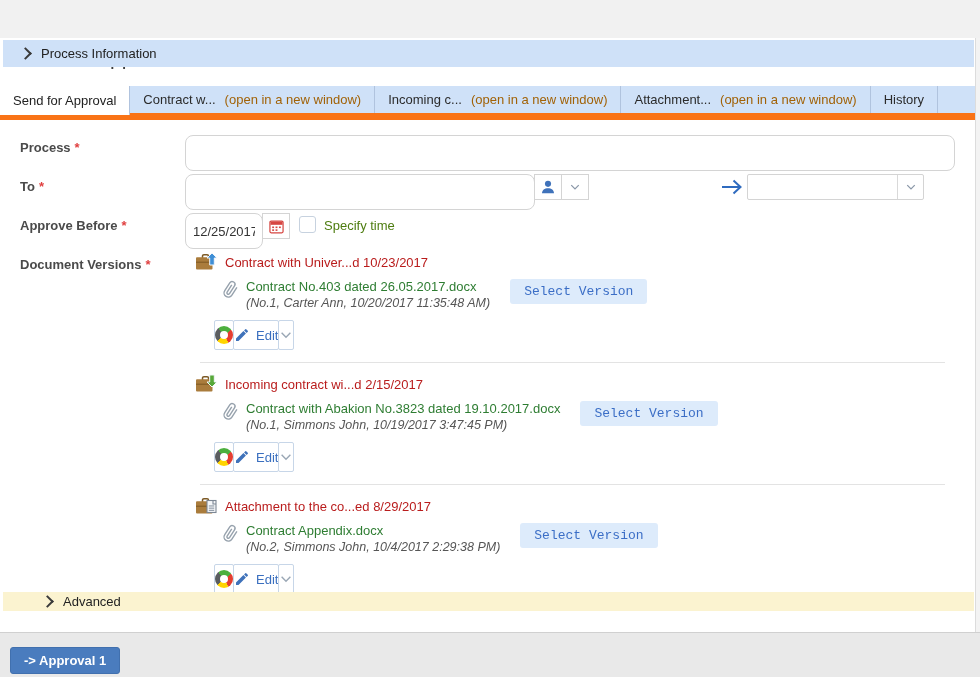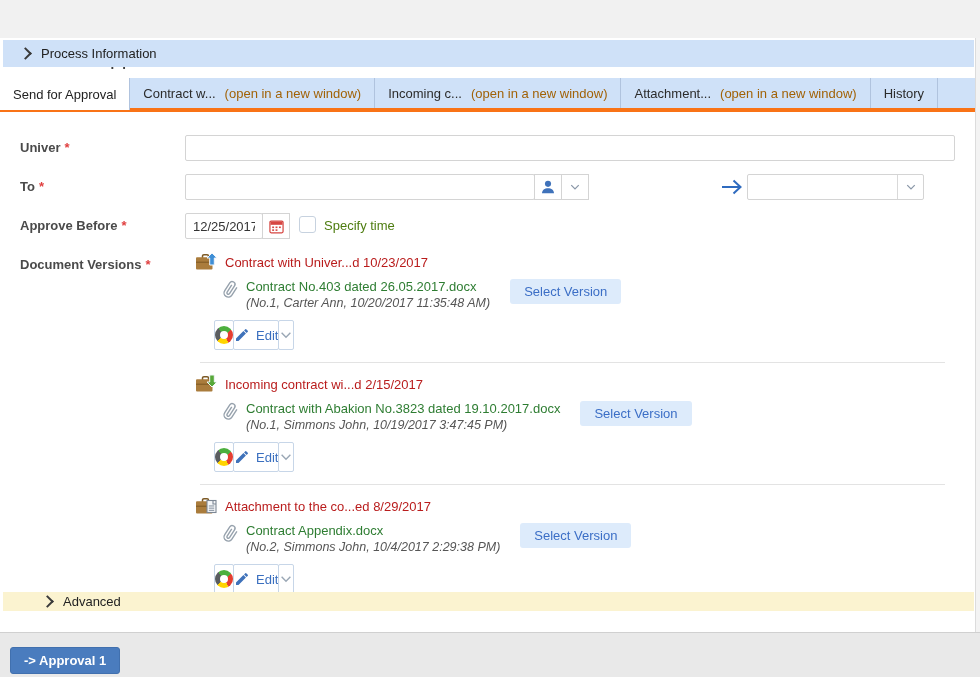--- a/index.html
+++ b/index.html
@@ -14,30 +14,30 @@
   
   .edge-strip { position:absolute; top:38px; right:0; width:5px; height:595px; background:#f3f3f3; border-left:1px solid #dcdcdc; }
 
   
   .collapse-bar { position:absolute; left:3px; right:6px; height:27px; display:flex; align-items:center; cursor:pointer; font-size:13px; color:#222; }
   .process-bar { top:40px; background:#cfe1f8; padding-left:18px; }
   .advanced-bar { top:592px; background:#fbf3d0; padding-left:40px; height:19px; }
   .chev-right { width:9px; height:9px; border-right:2px solid #3a3a3a; border-top:2px solid #3a3a3a; transform:rotate(45deg); margin-right:11px; flex:0 0 auto; }
 
   
-  .tabs { position:absolute; top:78px; left:0; right:5px; height:34px; background:#cfe1f8; display:flex; border-bottom:4px solid #f97316; }
+  .tabs { position:absolute; top:86px; left:0; right:5px; height:34px; background:#cfe1f8; display:flex; border-bottom:7px solid #f97316; }
   .tab { display:flex; align-items:center; padding:0 13px; font-size:13px; color:#2b2b2b; border-right:1px solid #b0c3de; cursor:pointer; white-space:nowrap; }
   .tab.active { background:#fff; margin-bottom:-2px; color:#222; }
   .tab .suffix { color:#a16207; margin-left:9px; }
   .tab .suffix:empty { display:none; margin:0; }
 
   
   .form-label { position:absolute; left:20px; font-size:13px; font-weight:700; color:#4a4a4a; }
   .req { color:#e04040; margin-left:4px; font-weight:700; }
-  .txt-input { border:1px solid #d4d4d4; border-radius:2px; height:26px; font-size:13px; color:#333; padding:0 7px; background:#fff; font-family:inherit; outline:none; }
+  .txt-input { border:1px solid #d4d4d4; border-radius:8px; height:36px; font-size:13px; color:#333; padding:0 7px; background:#fff; font-family:inherit; outline:none; }
 
   .subject-input { position:absolute; left:185px; top:135px; width:770px; }
 
   .to-group { position:absolute; left:185px; top:174px; display:flex; }
   .to-input { width:350px; }
   .sq-btn { width:28px; height:26px; background:#fff; border:1px solid #d4d4d4; margin-left:-1px; display:flex; align-items:center; justify-content:center; cursor:pointer; }
   .flow-arrow { position:absolute; left:720px; top:176px; }
   .select-box { position:absolute; left:747px; top:174px; width:177px; height:26px; border:1px solid #d4d4d4; border-radius:2px; background:#fff; display:flex; cursor:pointer; }
   .select-box .sel-space { flex:1; }
   .select-box .sel-chev { width:26px; border-left:1px solid #d9d9d9; display:flex; align-items:center; justify-content:center; }
@@ -48,21 +48,21 @@
   .specify-label { position:absolute; left:324px; top:218px; font-size:13px; color:#4d7c0f; }
 
   
   .doc-list { position:absolute; left:195px; top:252px; width:750px; }
   .doc-head { display:flex; align-items:center; gap:7px; margin-bottom:7px; }
   .doc-title { font-size:13px; color:#b91c1c; text-decoration:none; cursor:pointer; }
   .doc-body { display:flex; align-items:flex-start; padding-left:27px; }
   .clip { margin:1px 7px 0 0; flex:0 0 auto; }
   .file-link { font-size:13px; color:#2e7d32; text-decoration:none; cursor:pointer; display:block; line-height:16px; }
   .file-meta { font-size:12.5px; font-style:italic; color:#565656; line-height:16px; }
-  .sv-btn { margin-left:20px; background:#ddebfb; color:#3b6ec6; font-size:13px; border:none; border-radius:3px; padding:5px 14px; cursor:pointer; font-family:Liberation Sans, sans-serif; flex:0 0 auto; }
+  .sv-btn { margin-left:20px; background:#ddebfb; color:#3b6ec6; font-size:13px; border:none; border-radius:3px; padding:5px 14px; cursor:pointer; font-family:Liberation Mono, monospace; flex:0 0 auto; }
   .doc-toolbar { display:inline-flex; margin:9px 0 0 20px; }
   .tb-btn { height:30px; background:#fff; border:1px solid #c7d6e8; border-radius:2px; margin-left:-1px; display:flex; align-items:center; justify-content:center; padding:0 0; cursor:pointer; font-family:inherit; }
   .tb-btn .lbl { font-size:13px; color:#3a6fbf; margin-left:6px; }
   .chrome-ball { width:18px; height:18px; border-radius:50%; position:relative;
      background:conic-gradient(from -40deg,#4caf3e 0 95deg,#e53e30 95deg 190deg,#ffd400 190deg 268deg,#5a5d60 268deg 360deg); }
   .chrome-ball::after { content:""; position:absolute; left:5px; top:5px; width:8px; height:8px; border-radius:50%; background:#fff; }
   .doc-sep { border-top:1px solid #e3e3e3; margin:12px 0 11px 5px; }
 
   
   .footer { position:absolute; left:0; right:0; top:632px; height:53px; background:#e9e9e9; border-top:1px solid #d0d0d0; }
@@ -101,21 +101,21 @@
     <div class="tab">
       <span>Attachment...</span>
         <span class="suffix">(open in a new window)</span>
     </div>
     <div class="tab">
       <span>History</span>
     </div>
   </div>
 
   <div class="form-label" style="top:140px">
-    <span>Univer</span><span class="req">*</span>
+    <span>Process</span><span class="req">*</span>
   </div>
   <input class="txt-input subject-input" type="text" value="" style="">
 
   <div class="form-label" style="top:179px">
     <span>To</span><span class="req">*</span>
   </div>
   <div class="to-group">
     <input class="txt-input to-input" type="text" value="" style="">
     <div class="sq-btn">
       <svg width="16" height="16" viewBox="0 0 24 24" fill="#3f72ba">

